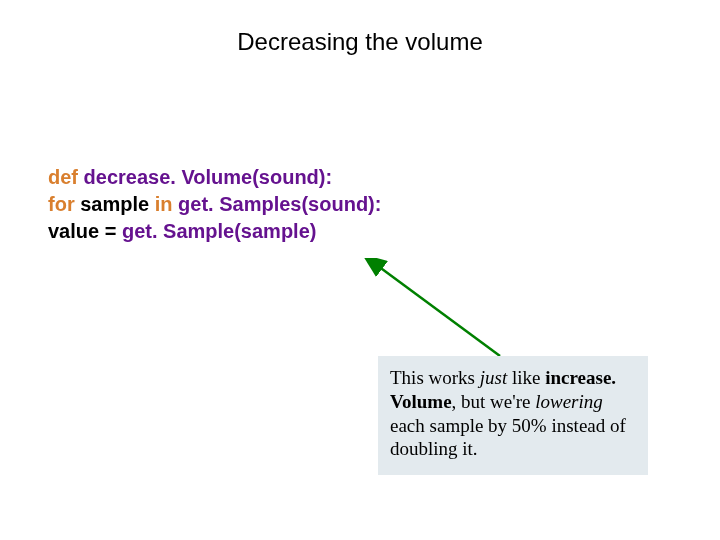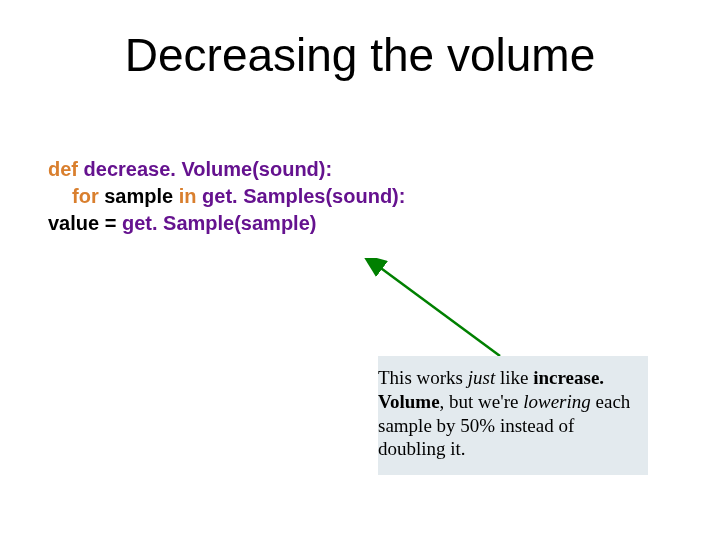--- a/index.html
+++ b/index.html
@@ -5,50 +5,50 @@
   * { margin: 0; padding: 0; box-sizing: border-box; }
   body {
     width: 720px;
     height: 540px;
     background: #ffffff;
     font-family: Arial, Helvetica, sans-serif;
     position: relative;
     overflow: hidden;
   }
   .slide-title {
-    font-size: 46px;
+    font-size: 24px;
     font-weight: 400;
     text-align: center;
     color: #000;
     margin-top: 28px;
     font-family: Arial, Helvetica, sans-serif;
   }
   .code-block {
     position: absolute;
     left: 48px;
-    top: 156px;
+    top: 164px;
     font-family: Arial, Helvetica, sans-serif;
     font-size: 20px;
     font-weight: 700;
     line-height: 1.35;
     color: #000;
   }
   .kw-def { color: #d97f2e; }
   .kw-for { color: #d97f2e; }
   .kw-in { color: #d97f2e; }
   .fn { color: #65128f; }
-  .indent1 { margin-left: 24px; }
+  .indent1 { margin-left: 0; }
   .indent2 { }
   .callout {
     position: absolute;
     left: 378px;
     top: 356px;
     width: 270px;
     background: #e3eaee;
-    padding: 10px 12px 14px 0;
+    padding: 10px 12px 14px 12px;
     font-family: "Times New Roman", Times, serif;
     font-size: 19px;
     line-height: 1.25;
     color: #000;
   }
   .ital { font-style: italic; }
   .bold { font-weight: 700; }
   .arrow-svg {
     position: absolute;
     left: 360px;

